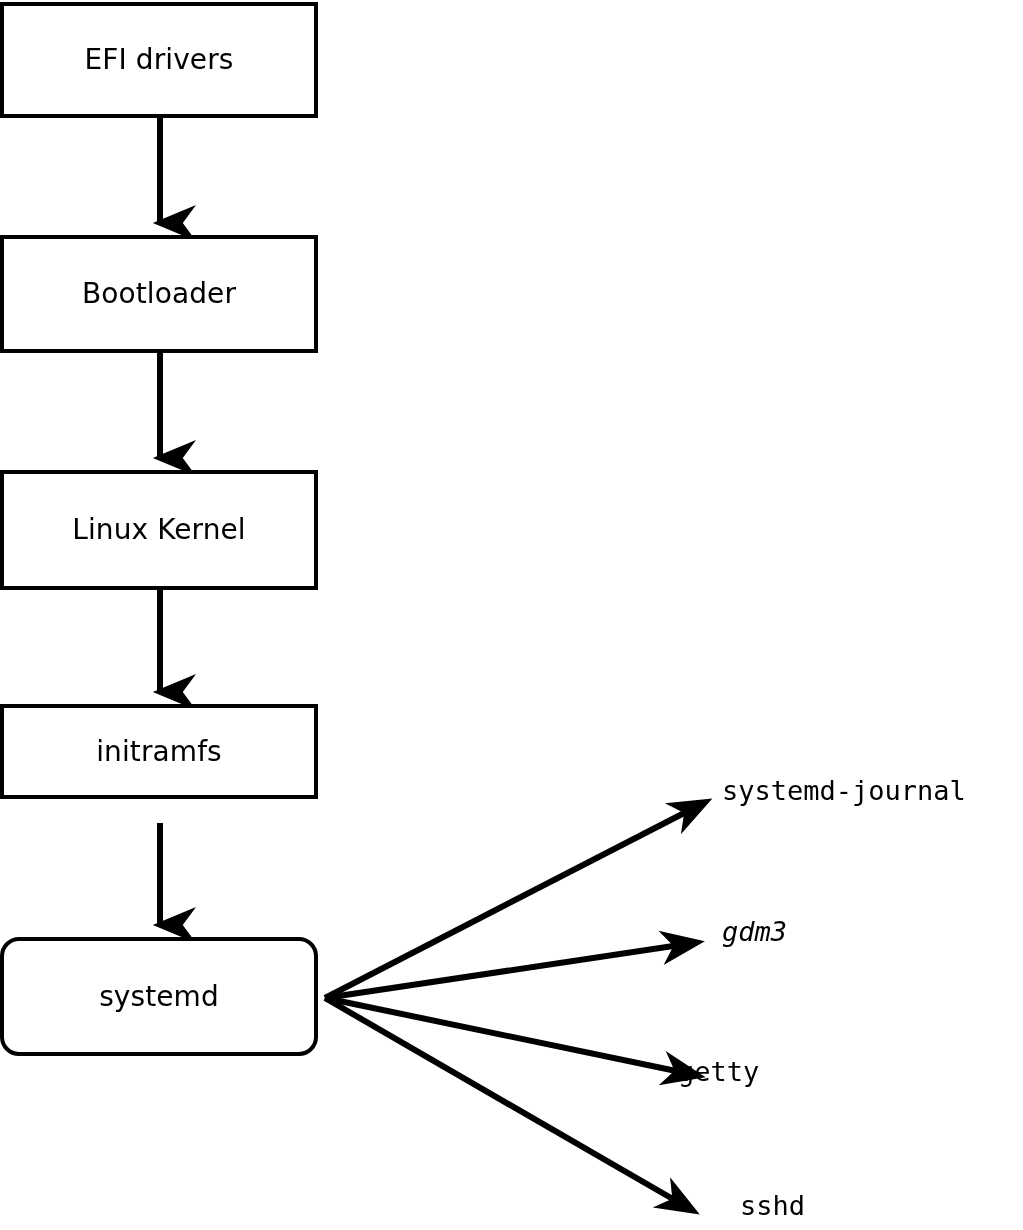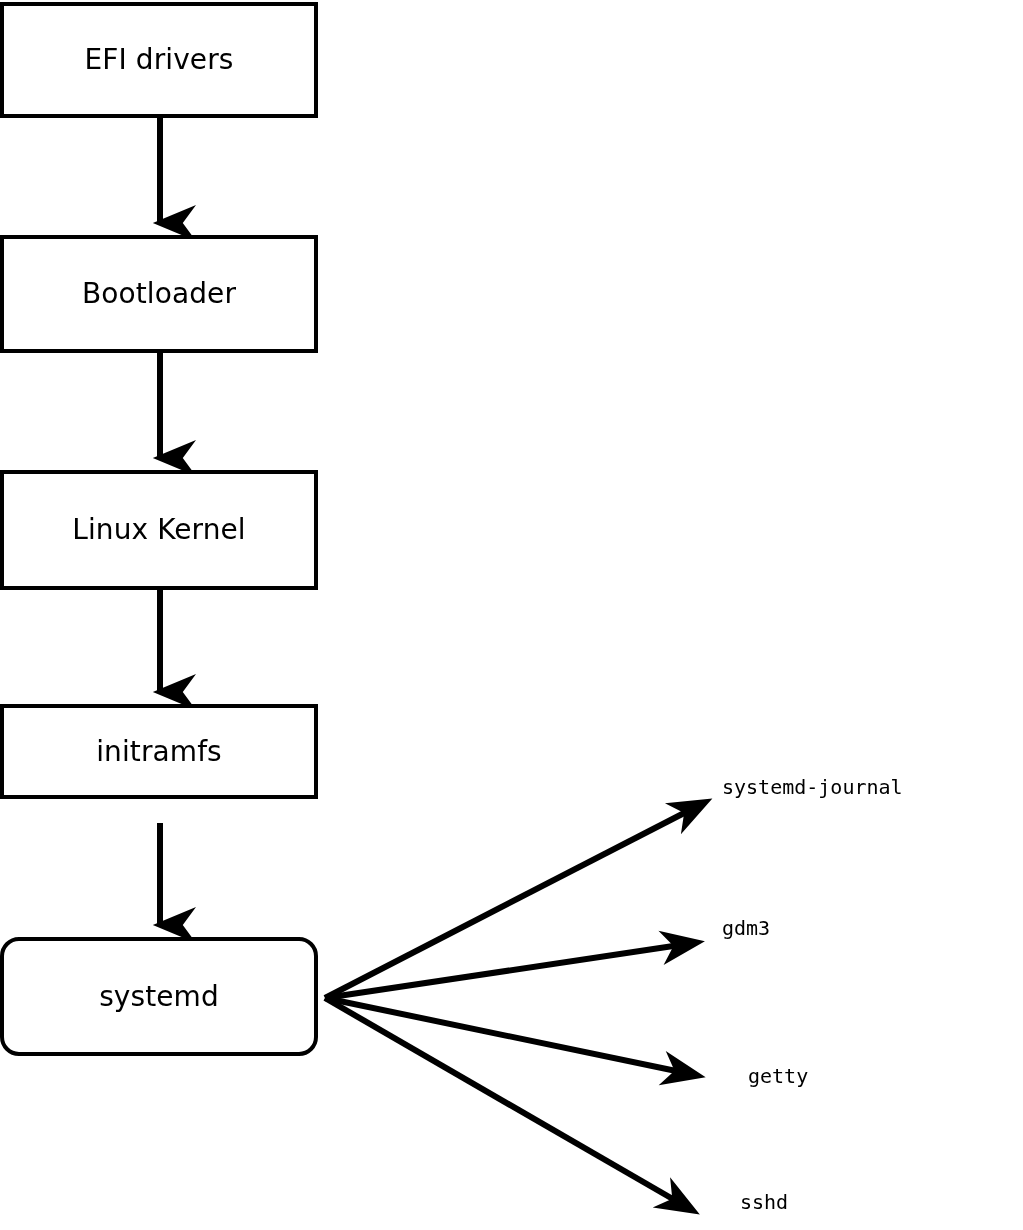--- a/index.html
+++ b/index.html
@@ -40,42 +40,42 @@
     font-family: "DejaVu Sans", sans-serif;
     font-size: 28px;
     color: #000000;
     line-height: 1;
     letter-spacing: 0.1px;
     white-space: nowrap;
   }
   .leaf-label {
     position: absolute;
     font-family: "DejaVu Sans Mono", monospace;
-    font-size: 20px;
+    font-size: 27px;
     color: #000000;
     line-height: 1;
     white-space: nowrap;
   }
   .caption {
     position: absolute;
     font-family: "DejaVu Sans", sans-serif;
     font-size: 28px;
     color: #000000;
     line-height: 1;
     white-space: nowrap;
   }
   #box-efi      { left: 0px;  top: 2px;   width: 318px; height: 116px; }
   #box-boot     { left: 0px;  top: 235px; width: 318px; height: 118px; }
   #box-kernel   { left: 0px;  top: 470px; width: 318px; height: 120px; }
   #box-initrd   { left: 0px;  top: 704px; width: 318px; height: 95px; }
   #box-systemd  { left: 0px;  top: 937px; width: 318px; height: 119px; border-radius: 19px; }
 
   #label-journal { left: 722px; top: 777px; }
-  #label-gdm3    { left: 722px; top: 918px; }
-  #label-getty   { left: 748px; top: 1058px; margin-top: 8px; }
+  #label-gdm3    { left: 722px; top: 918px; font-style: italic; }
+  #label-getty   { left: 678px; top: 1058px; }
   #label-sshd    { left: 740px; top: 1192px; }
 
   #caption-text  { left: 562px; top: 164px; }
 </style>
 </head>
 <body>
 
 <div id="canvas">
 
   <svg id="edges" viewBox="0 0 1023 1230" width="1023" height="1230" xmlns="http://www.w3.org/2000/svg">

